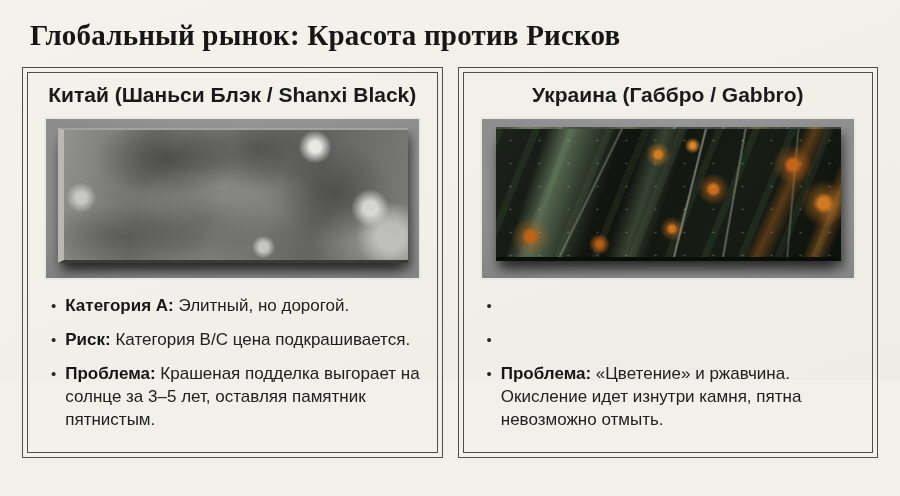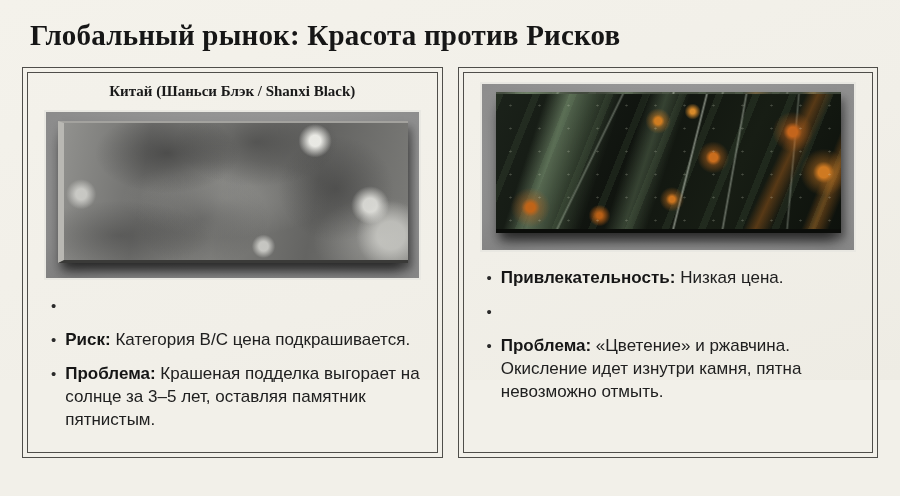--- a/index.html
+++ b/index.html
@@ -31,23 +31,23 @@
     background: transparent;
   }
   .panel-inner {
     height: 100%;
     border: 1px solid #4f4e4a;
     padding: 9px 16px 10px 16px;
     display: flex;
     flex-direction: column;
   }
   .panel-title {
-    font-family: Liberation Serif, serif;
+    font-family: Liberation Sans, sans-serif;
     font-weight: 700;
-    font-size: 15px;
+    font-size: 21px;
     color: #1a1a1a;
     text-align: center;
     margin: 1px 0 10px 0;
   }
   .photo {
     height: 170px;
     position: relative;
     border: 2px solid #e9e8e2;
     overflow: hidden;
   }
@@ -138,44 +138,45 @@
 
     <section class="panel">
       <div class="panel-inner">
         <h2 class="panel-title">Китай (Шаньси Блэк / Shanxi Black)</h2>
         <div class="photo photo-backdrop-shanxi">
           <div class="slab slab-shanxi"></div>
         </div>
         <ul class="bullets">
           <li>
             <span class="dot">•</span>
+            <span><b>Категория А:</b> <span>Элитный, но дорогой.</span></span>
           </li>
           <li>
             <span class="dot">•</span>
             <span><b>Риск:</b> <span>Категория B/C цена подкрашивается.</span></span>
           </li>
           <li>
             <span class="dot">•</span>
             <span><b>Проблема:</b> <span>Крашеная подделка выгорает на солнце за 3–5 лет, оставляя памятник пятнистым.</span></span>
           </li>
         </ul>
       </div>
     </section>
 
     <section class="panel">
       <div class="panel-inner">
+        <h2 class="panel-title">Украина (Габбро / Gabbro)</h2>
         <div class="photo photo-backdrop-gabbro">
           <div class="slab slab-gabbro">
             <div class="speckles"></div>
           </div>
         </div>
         <ul class="bullets">
           <li>
             <span class="dot">•</span>
-            <span><b>Привлекательность:</b> <span>Низкая цена.</span></span>
           </li>
           <li>
             <span class="dot">•</span>
           </li>
           <li>
             <span class="dot">•</span>
             <span><b>Проблема:</b> <span>«Цветение» и ржавчина. Окисление идет изнутри камня, пятна невозможно отмыть.</span></span>
           </li>
         </ul>
       </div>

